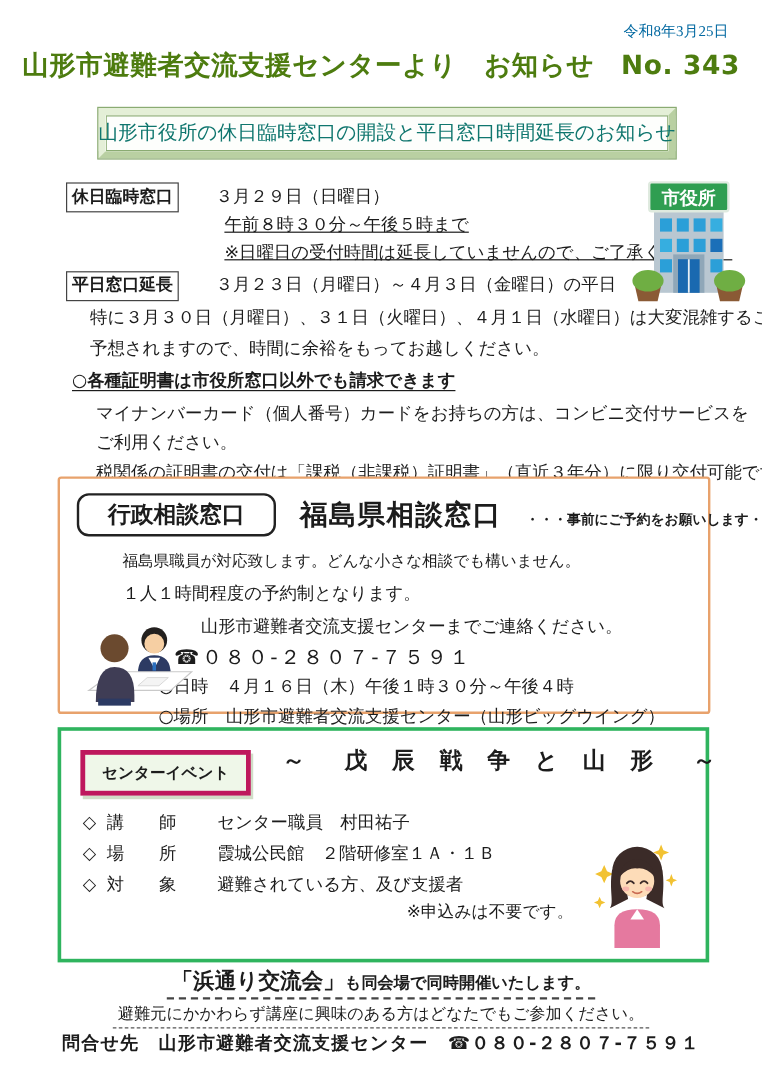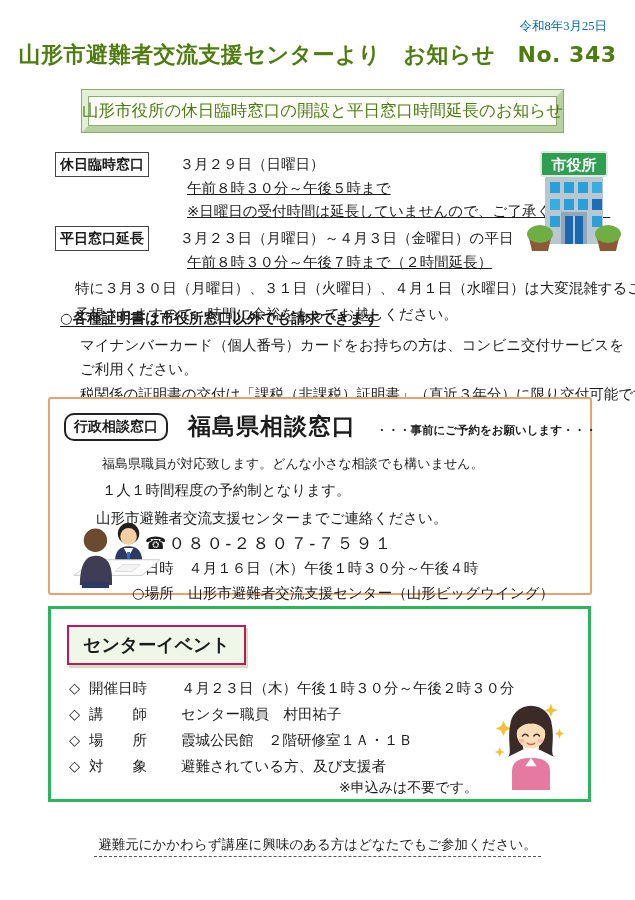--- a/index.html
+++ b/index.html
@@ -6,51 +6,51 @@
   .page{position:relative;width:635px;height:900px;background:#ffffff;margin:0 auto;
         font-family:"DejaVu Sans",sans-serif;color:#1c1c1c;overflow:hidden;}
   .date{position:absolute;top:18px;right:28px;font-family:"Liberation Serif",serif;
         font-size:12.5px;color:#0369a1;}
   .main-title{position:absolute;top:40px;left:0;right:0;text-align:center;
         font-size:22px;font-weight:bold;letter-spacing:0.5px;color:#4d7c0f;}
   .banner{position:absolute;top:90px;left:82px;right:72px;height:30px;background:#fdfefc;
         border:6px solid;border-color:#e4efd7 #b9d0a2 #b9d0a2 #e4efd7;
         outline:1px solid #8aab72;box-shadow:inset 0 0 0 1px #8aab72;
         display:flex;align-items:center;justify-content:center;
-        font-size:16.5px;color:#4d7c0f;white-space:nowrap;}
+        font-size:16.5px;color:#0f766e;white-space:nowrap;}
   .windows{position:absolute;top:152px;left:55px;width:545px;font-size:14.5px;line-height:23px;}
   .wrow{white-space:nowrap;}
   .wlabel{display:inline-block;border:1px solid #444;padding:0 4px;font-weight:bold;
         font-size:14px;margin-right:26px;background:#fff;}
   .windent{margin-left:132px;white-space:nowrap;text-decoration:underline;}
   .caution{margin-left:20px;margin-top:3px;white-space:nowrap;}
   .cityhall{position:absolute;top:150px;right:12px;width:98px;height:105px;}
   .certs{position:absolute;top:306px;left:60px;font-size:14.5px;line-height:24.5px;}
   .certs .heading{font-weight:bold;text-decoration:underline;text-underline-offset:3px;margin-bottom:2px;}
   .certs .cline{margin-left:20px;white-space:nowrap;}
 
   .consult-box{position:absolute;top:397px;left:48px;width:540px;height:194px;
         border:2px solid #e8a26c;border-radius:3px;background:#fff;}
   .consult-head{display:flex;align-items:center;gap:20px;padding:12px 10px 2px 14px;}
-  .consult-tag{border:2px solid #222;border-radius:10px;padding:3px 8px;
-        font-size:14px;font-weight:bold;white-space:nowrap;}
+  .consult-tag{border:2px solid #222;border-radius:10px;padding:3px 24px;
+        font-size:19px;font-weight:bold;white-space:nowrap;}
   .consult-title{font-size:23px;font-weight:bold;letter-spacing:1px;white-space:nowrap;}
   .consult-note{font-size:11.5px;font-weight:bold;padding-top:8px;white-space:nowrap;}
   .c-l1{margin:8px 0 1px 52px;font-size:13px;line-height:24px;white-space:nowrap;}
   .c-l2{margin:2px 0 0 52px;font-size:14.5px;line-height:24px;white-space:nowrap;}
-  .c-l3{margin:4px 0 0 46px;font-size:14.5px;line-height:24px;white-space:nowrap;}
+  .c-l3{margin:4px 0 0 46px;font-size:14.5px;line-height:24px;white-space:nowrap;text-align:center;}
   .c-phone{margin:0 0 0 95px;font-size:17px;letter-spacing:2px;line-height:26px;white-space:nowrap;}
   .c-line{margin:0 0 0 82px;font-size:14.5px;line-height:25px;white-space:nowrap;}
   .consult-illust{position:absolute;left:8px;bottom:4px;width:108px;height:76px;}
 
   .event-box{position:absolute;top:606px;left:48px;width:537px;height:190px;
         border:3px solid #2fb45e;background:#fff;}
   .event-head{display:flex;align-items:flex-start;gap:26px;padding:12px 12px 0 16px;}
-  .event-tag{background:#eff7e9;border:2px solid #be185d;box-shadow:2px 3px 0 rgba(150,180,130,.45);
-        padding:6px 14px;font-weight:bold;font-size:18px;white-space:nowrap;margin-top:4px;}
+  .event-tag{background:#eff7e9;border:4px solid #be185d;box-shadow:2px 3px 0 rgba(150,180,130,.45);
+        padding:6px 14px;font-weight:bold;font-size:13px;white-space:nowrap;margin-top:4px;}
   .event-titles{text-align:center;flex:1;margin-right:40px;}
   .event-t1{font-size:19px;font-weight:bold;white-space:nowrap;}
   .event-t2{font-size:19px;font-weight:bold;letter-spacing:7px;white-space:nowrap;}
   .event-rows{margin:10px 0 0 18px;font-size:14.5px;line-height:26px;}
   .ebullet{display:inline-block;width:16px;}
   .elabel{display:inline-block;min-width:78px;margin:0 14px 0 4px;}
   .event-note{text-align:right;margin-right:110px;font-size:14px;margin-top:0;}
   .woman-illust{position:absolute;right:20px;bottom:6px;width:74px;height:96px;}
 
   .hama{position:absolute;top:805px;left:0;right:0;text-align:center;}
@@ -78,21 +78,20 @@
     <div class="wrow">
       <span class="wlabel">休日臨時窓口</span>
       <span>３月２９日（日曜日）</span>
     </div>
     <div class="windent">午前８時３０分～午後５時まで</div>
     <div class="windent">※日曜日の受付時間は延長していませんので、ご了承ください。</div>
     <div class="wrow" style="margin-top:3px;">
       <span class="wlabel">平日窓口延長</span>
       <span>３月２３日（月曜日）～４月３日（金曜日）の平日</span>
     </div>
-    <div class="windent">午前８時３０分～午後７時まで（２時間延長）</div>
     <div class="caution">特に３月３０日（月曜日）、３１日（火曜日）、４月１日（水曜日）は大変混雑することが</div>
     <div class="caution">予想されますので、時間に余裕をもってお越しください。</div>
   </div>
 
   <svg class="cityhall" viewBox="0 0 98 105">
     <rect x="20" y="24" width="58" height="70" fill="#b9c7d1"></rect>
     <rect x="16" y="2" width="66" height="24" rx="2" fill="#2f9e51" stroke="#dfeadf" stroke-width="2"></rect>
     <text x="49" y="20" text-anchor="middle" font-size="15" font-weight="bold" fill="#ffffff">市役所</text>
     <rect x="25" y="32" width="10" height="11" fill="#2b9fd8"></rect>
     <rect x="39" y="32" width="10" height="11" fill="#2b9fd8"></rect>
@@ -143,26 +142,24 @@
       <circle cx="38" cy="28" r="12" fill="#6b4a2f"></circle>
       <path d="M22,74 Q22,44 38,44 Q55,44 55,68 L55,74 Z" fill="#3f3d55"></path>
       <rect x="24" y="71" width="28" height="6" fill="#2c3a63"></rect>
     </svg>
   </div>
 
   <div class="event-box">
     <div class="event-head">
       <span class="event-tag">センターイベント</span>
       <span class="event-titles">
+        <div class="event-t2">～　戊 辰 戦 争 と 山 形　～</div>
       </span>
     </div>
     <div class="event-rows">
-      <div>
-        <span class="ebullet">◇</span><span class="elabel">開催日時</span><span>４月２３日（木）午後１時３０分～午後２時３０分</span>
-      </div>
       <div>
         <span class="ebullet">◇</span><span class="elabel">講　　師</span><span>センター職員　村田祐子</span>
       </div>
       <div>
         <span class="ebullet">◇</span><span class="elabel">場　　所</span><span>霞城公民館　２階研修室１Ａ・１Ｂ</span>
       </div>
       <div>
         <span class="ebullet">◇</span><span class="elabel">対　　象</span><span>避難されている方、及び支援者</span>
       </div>
     </div>
@@ -180,17 +177,23 @@
       <path d="M30,38 q3,-3.5 6,0" stroke="#3b2b28" stroke-width="1.6" fill="none" stroke-linecap="round"></path>
       <path d="M42,38 q3,-3.5 6,0" stroke="#3b2b28" stroke-width="1.6" fill="none" stroke-linecap="round"></path>
       <ellipse cx="29" cy="43" rx="3" ry="2" fill="#f8b8ad"></ellipse>
       <ellipse cx="49" cy="43" rx="3" ry="2" fill="#f8b8ad"></ellipse>
       <path d="M35,45.5 q4,3 8,0" stroke="#c96b52" stroke-width="1.4" fill="none" stroke-linecap="round"></path>
       <path d="M19,95 L19,75 Q19,61 39,61 Q59,61 59,75 L59,95 Z" fill="#e5799f"></path>
       <polygon points="39,61 33,70 45,70" fill="#ffffff"></polygon>
     </svg>
   </div>
 
+  <div class="hama">
+    <span class="inner">
+      <span class="hama-big">「浜通り交流会」</span><span class="hama-rest">も同会場で同時開催いたします。</span>
+    </span>
+  </div>
   <div class="invite">
     <span class="inner">避難元にかかわらず講座に興味のある方はどなたでもご参加ください。</span>
   </div>
+  <div class="contact">問合せ先　山形市避難者交流支援センター　☎０８０-２８０７-７５９１</div>
 
 </div>
 
 </body></html>

